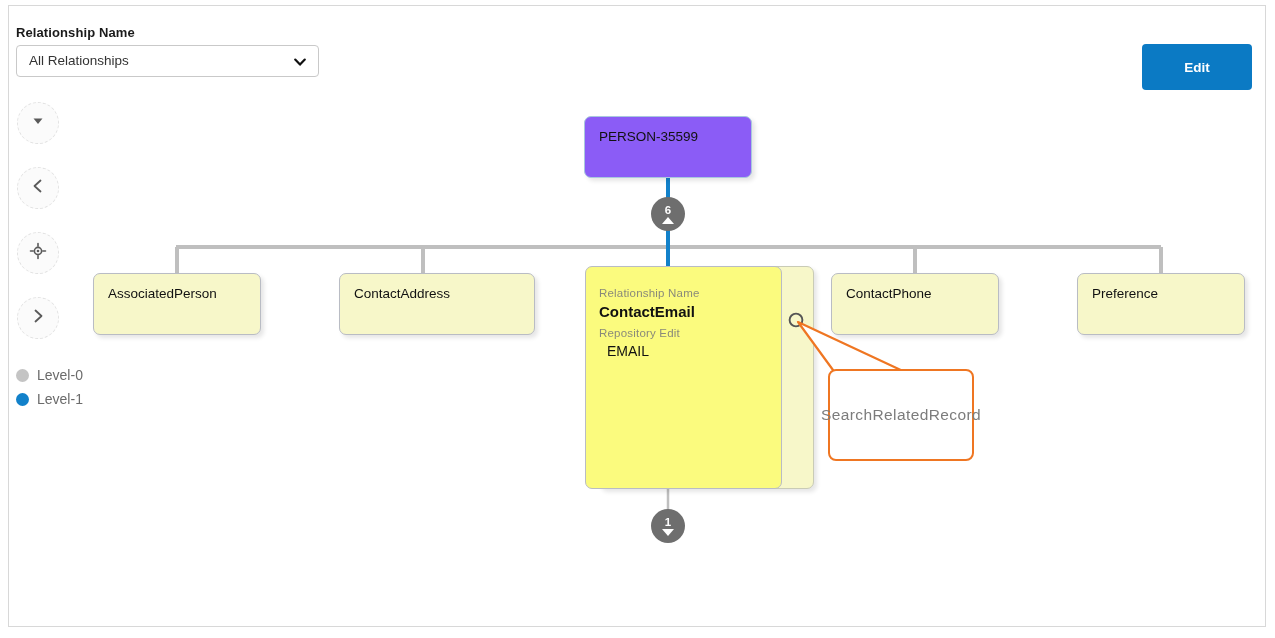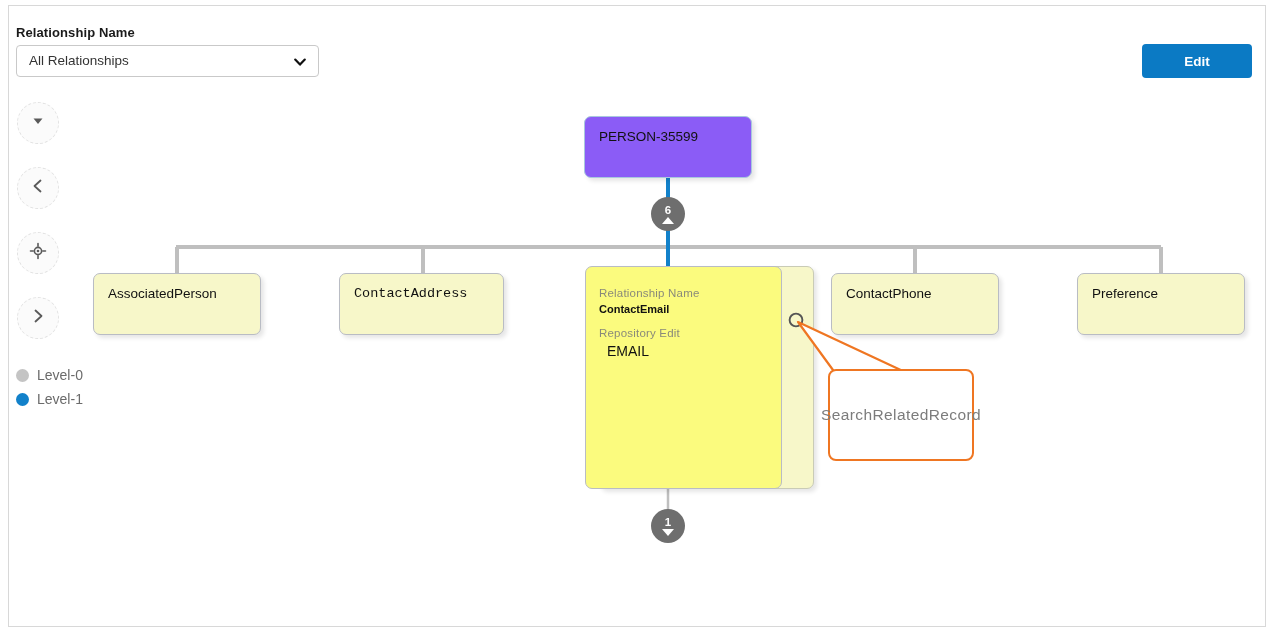--- a/index.html
+++ b/index.html
@@ -70,21 +70,21 @@
     top: 8px;
     width: 16px;
     height: 16px;
   }
 
   .edit-button {
     position: absolute;
     left: 1142px;
     top: 44px;
     width: 110px;
-    height: 34px;
+    height: 46px;
     background: #0b7ac4;
     border: none;
     border-radius: 4px;
     color: #fff;
     font-size: 13.5px;
     font-weight: bold;
     font-family: "Liberation Sans", sans-serif;
     cursor: pointer;
     padding: 0;
   }
@@ -169,21 +169,21 @@
     background: #8b5cf6;
     border-color: #a9c8dd;
   }
 
   .node-leaf {
     background: #f7f7c9;
     height: 62px;
     top: 273px;
   }
   .leaf-assoc   { left: 93px;   width: 168px; padding-left: 32px; }
-  .leaf-address { left: 339px;  width: 165px; font-family: Liberation Mono, monospace; }
+  .leaf-address { left: 339px;  width: 196px; }
   .leaf-phone   { left: 831px;  width: 168px; }
   .leaf-pref    { left: 1077px; width: 168px; }
 
   
   .card-back {
     position: absolute;
     left: 598px;
     top: 266px;
     width: 216px;
     height: 223px;
@@ -205,21 +205,21 @@
     box-sizing: border-box;
     cursor: pointer;
   }
   .card-kv { position: absolute; left: 13px; }
   .kv-label {
     font-size: 11.5px;
     color: #8a8a7a;
     letter-spacing: 0.2px;
   }
   .kv-value-strong {
-    font-size: 11px;
+    font-size: 15px;
     font-weight: bold;
     color: #111;
   }
   .kv-value {
     font-size: 14px;
     color: #111;
     padding-left: 8px;
   }
   .k1 { top: 20px; }
   .v1 { top: 36px; }

